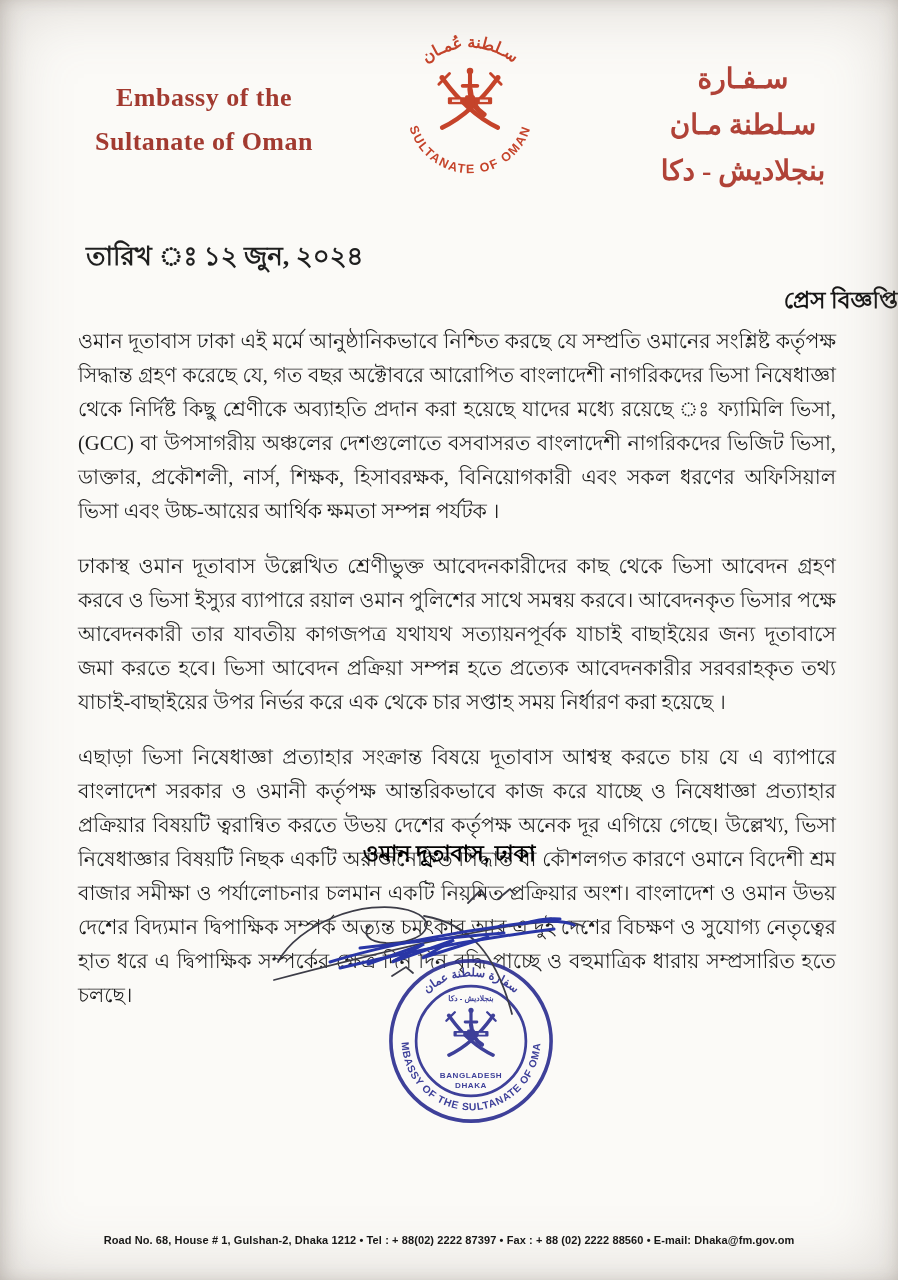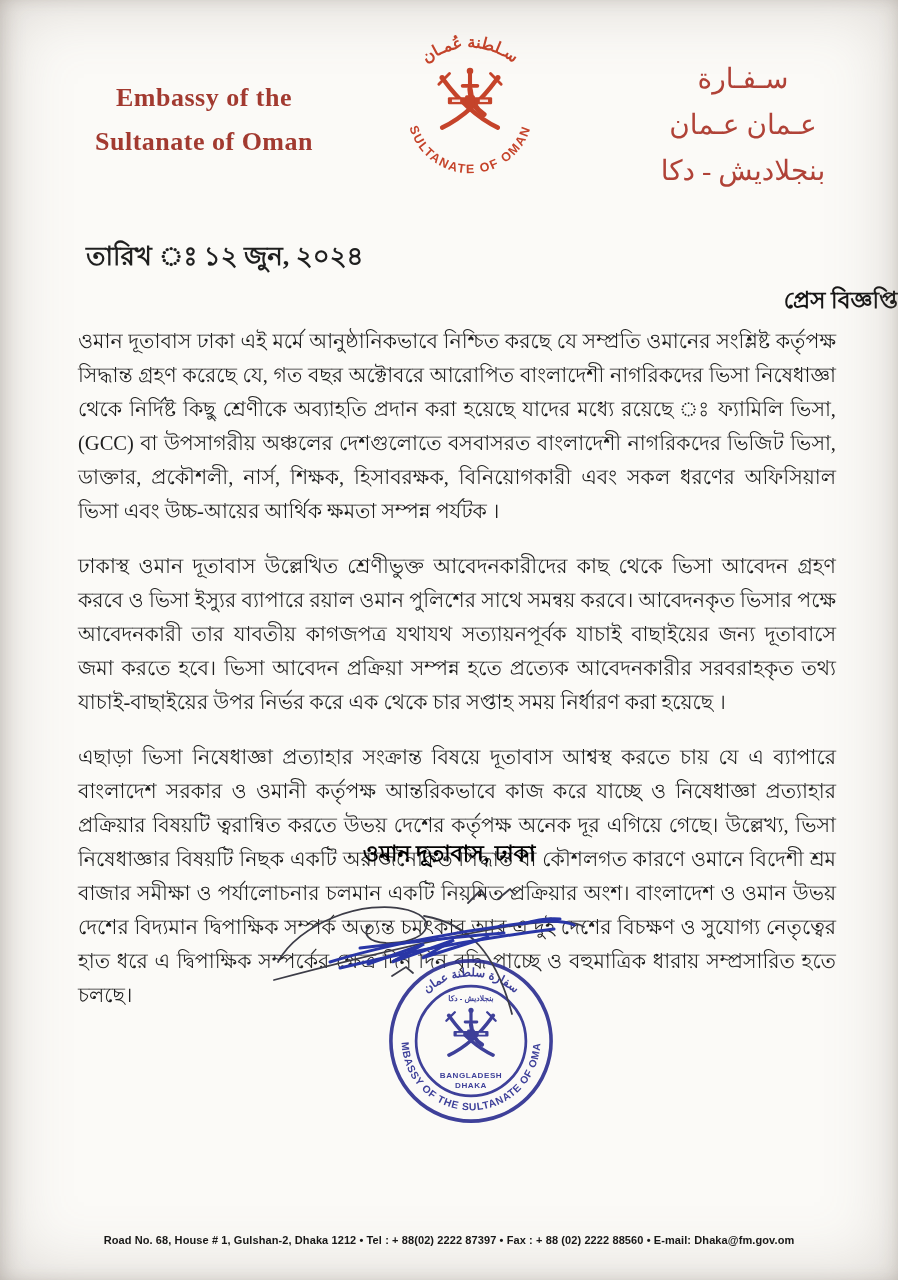--- a/index.html
+++ b/index.html
@@ -20,21 +20,21 @@
   
   .embassy-title{
     position:absolute;left:58px;top:76px;width:292px;
     text-align:center;font-weight:700;font-size:26px;line-height:44px;
     color:#a23a30;letter-spacing:.5px;
   }
   .emblem-svg{position:absolute;left:383px;top:26px;width:174px;height:190px;color:#c5432a;}
   .arabic-title{
     position:absolute;right:34px;top:56px;width:242px;
     direction:rtl;text-align:center;color:#b04237;
-    font-size:28px;line-height:46px;font-weight:400;
+    font-size:28px;line-height:46px;font-weight:700;
   }
   
   .date-line{
     position:absolute;left:86px;top:236px;
     font-size:26px;font-weight:600;color:#1f1f1f;
   }
   .press-title{
     position:absolute;left:0;top:282px;width:100%;
     text-align:right;font-size:23px;font-weight:700;color:#161616;
   }
@@ -105,21 +105,21 @@
     <textPath href="#arcTopEmblem" startOffset="50%" text-anchor="middle">سـلطنة عُمـان</textPath>
   </text>
   <use href="#omanEmblem" x="44" y="36" width="82" height="82"></use>
   <text font-size="12.5" fill="#c5432a" font-weight="700" letter-spacing="1.6">
     <textPath href="#arcBottomEmblem" startOffset="50%" text-anchor="middle">SULTANATE OF OMAN</textPath>
   </text>
 </svg>
 
 <div class="arabic-title">
   <div>سـفـارة</div>
-  <div>عـمان عـمان</div>
+  <div>سـلطنة مـان</div>
   <div>بنجلاديش - دكا</div>
 </div>
 
 <div class="date-line">তারিখ ঃ ১২ জুন, ২০২৪</div>
 <div class="press-title">প্রেস বিজ্ঞপ্তি</div>
 
 <div class="letter-body">
   <p>ওমান দূতাবাস ঢাকা এই মর্মে আনুষ্ঠানিকভাবে নিশ্চিত করছে যে সম্প্রতি ওমানের সংশ্লিষ্ট কর্তৃপক্ষ সিদ্ধান্ত গ্রহণ করেছে যে, গত বছর অক্টোবরে আরোপিত বাংলাদেশী নাগরিকদের ভিসা নিষেধাজ্ঞা থেকে নির্দিষ্ট কিছু শ্রেণীকে অব্যাহতি প্রদান করা হয়েছে যাদের মধ্যে রয়েছে ঃ ফ্যামিলি ভিসা, (GCC) বা উপসাগরীয় অঞ্চলের দেশগুলোতে বসবাসরত বাংলাদেশী নাগরিকদের ভিজিট ভিসা, ডাক্তার, প্রকৌশলী, নার্স, শিক্ষক, হিসাবরক্ষক, বিনিয়োগকারী এবং সকল ধরণের অফিসিয়াল ভিসা এবং উচ্চ-আয়ের আর্থিক ক্ষমতা সম্পন্ন পর্যটক ।</p>
   <p>ঢাকাস্থ ওমান দূতাবাস উল্লেখিত শ্রেণীভুক্ত আবেদনকারীদের কাছ থেকে ভিসা আবেদন গ্রহণ করবে ও ভিসা ইস্যুর ব্যাপারে রয়াল ওমান পুলিশের সাথে সমন্বয় করবে। আবেদনকৃত ভিসার পক্ষে আবেদনকারী তার যাবতীয় কাগজপত্র যথাযথ সত্যায়নপূর্বক যাচাই বাছাইয়ের জন্য দূতাবাসে জমা করতে হবে। ভিসা আবেদন প্রক্রিয়া সম্পন্ন হতে প্রত্যেক আবেদনকারীর সরবরাহকৃত তথ্য যাচাই-বাছাইয়ের উপর নির্ভর করে এক থেকে চার সপ্তাহ সময় নির্ধারণ করা হয়েছে ।</p>
   <p>এছাড়া ভিসা নিষেধাজ্ঞা প্রত্যাহার সংক্রান্ত বিষয়ে দূতাবাস আশ্বস্থ করতে চায় যে এ ব্যাপারে বাংলাদেশ সরকার ও ওমানী কর্তৃপক্ষ আন্তরিকভাবে কাজ করে যাচ্ছে ও নিষেধাজ্ঞা প্রত্যাহার প্রক্রিয়ার বিষয়টি ত্বরান্বিত করতে উভয় দেশের কর্তৃপক্ষ অনেক দূর এগিয়ে গেছে। উল্লেখ্য, ভিসা নিষেধাজ্ঞার বিষয়টি নিছক একটি অরাজনৈকিত সিদ্ধান্ত যা কৌশলগত কারণে ওমানে বিদেশী শ্রম বাজার সমীক্ষা ও পর্যালোচনার চলমান একটি নিয়মিত প্রক্রিয়ার অংশ। বাংলাদেশ ও ওমান উভয় দেশের বিদ্যমান দ্বিপাক্ষিক সম্পর্ক অত্যন্ত চমৎকার আর এ দুই দেশের বিচক্ষণ ও সুযোগ্য নেতৃত্বের হাত ধরে এ দ্বিপাক্ষিক সম্পর্কের ক্ষেত্র দিন দিন বৃদ্ধি পাচ্ছে ও বহুমাত্রিক ধারায় সম্প্রসারিত হতে চলছে।</p>

